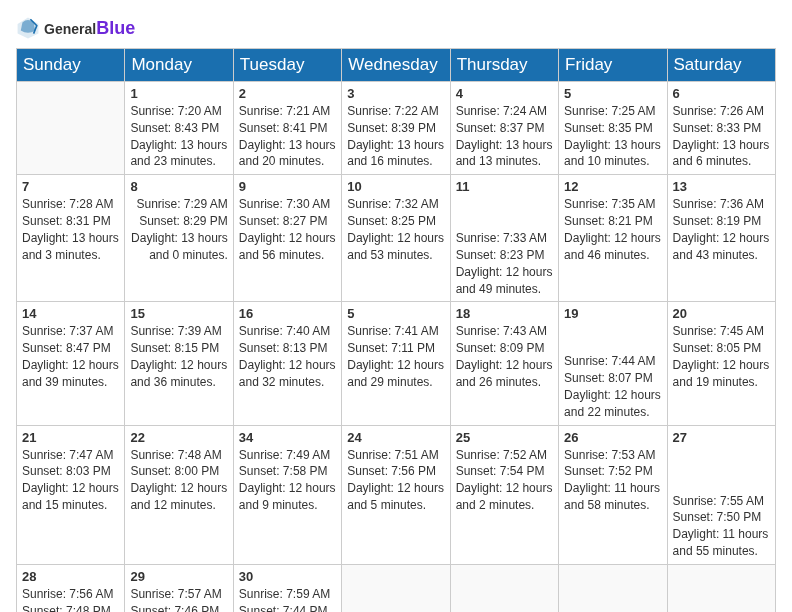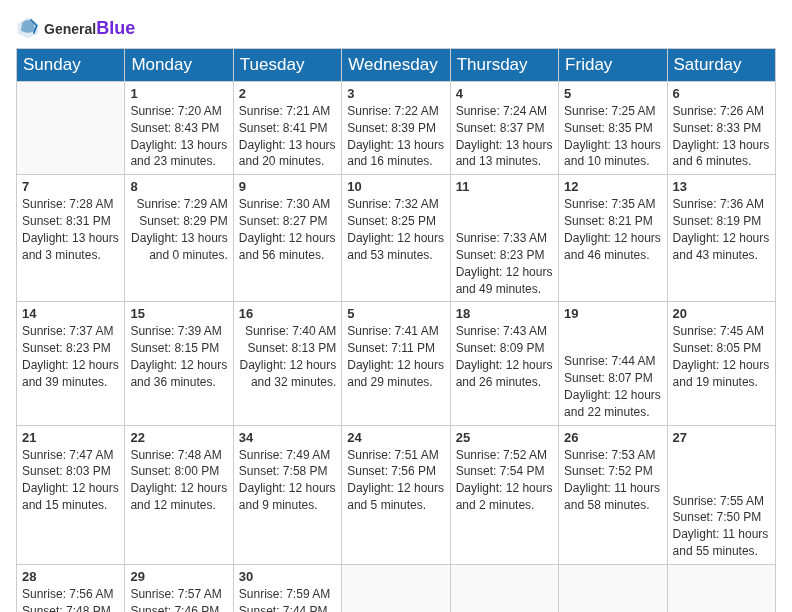--- a/index.html
+++ b/index.html
@@ -210,34 +210,34 @@
           <div class="day-info" style="white-space: pre-line;">Sunrise: 7:36 AM
 Sunset: 8:19 PM
 Daylight: 12 hours
 and 43 minutes.</div>
         </td>
       </tr>
       <tr>
         <td>
           <span class="day-number">14</span>
           <div class="day-info" style="white-space: pre-line;">Sunrise: 7:37 AM
-Sunset: 8:23 PM
+Sunset: 8:47 PM
 Daylight: 12 hours
 and 39 minutes.</div>
         </td>
         <td>
           <span class="day-number">15</span>
           <div class="day-info" style="white-space: pre-line;">Sunrise: 7:39 AM
 Sunset: 8:15 PM
 Daylight: 12 hours
 and 36 minutes.</div>
         </td>
         <td>
           <span class="day-number">16</span>
-          <div class="day-info" style="white-space: pre-line; text-align: right;">Sunrise: 7:40 AM
+          <div class="day-info" style="white-space: pre-line;">Sunrise: 7:40 AM
 Sunset: 8:13 PM
 Daylight: 12 hours
 and 32 minutes.</div>
         </td>
         <td>
           <span class="day-number">5</span>
           <div class="day-info" style="white-space: pre-line;">Sunrise: 7:41 AM
 Sunset: 7:11 PM
 Daylight: 12 hours
 and 29 minutes.</div>

